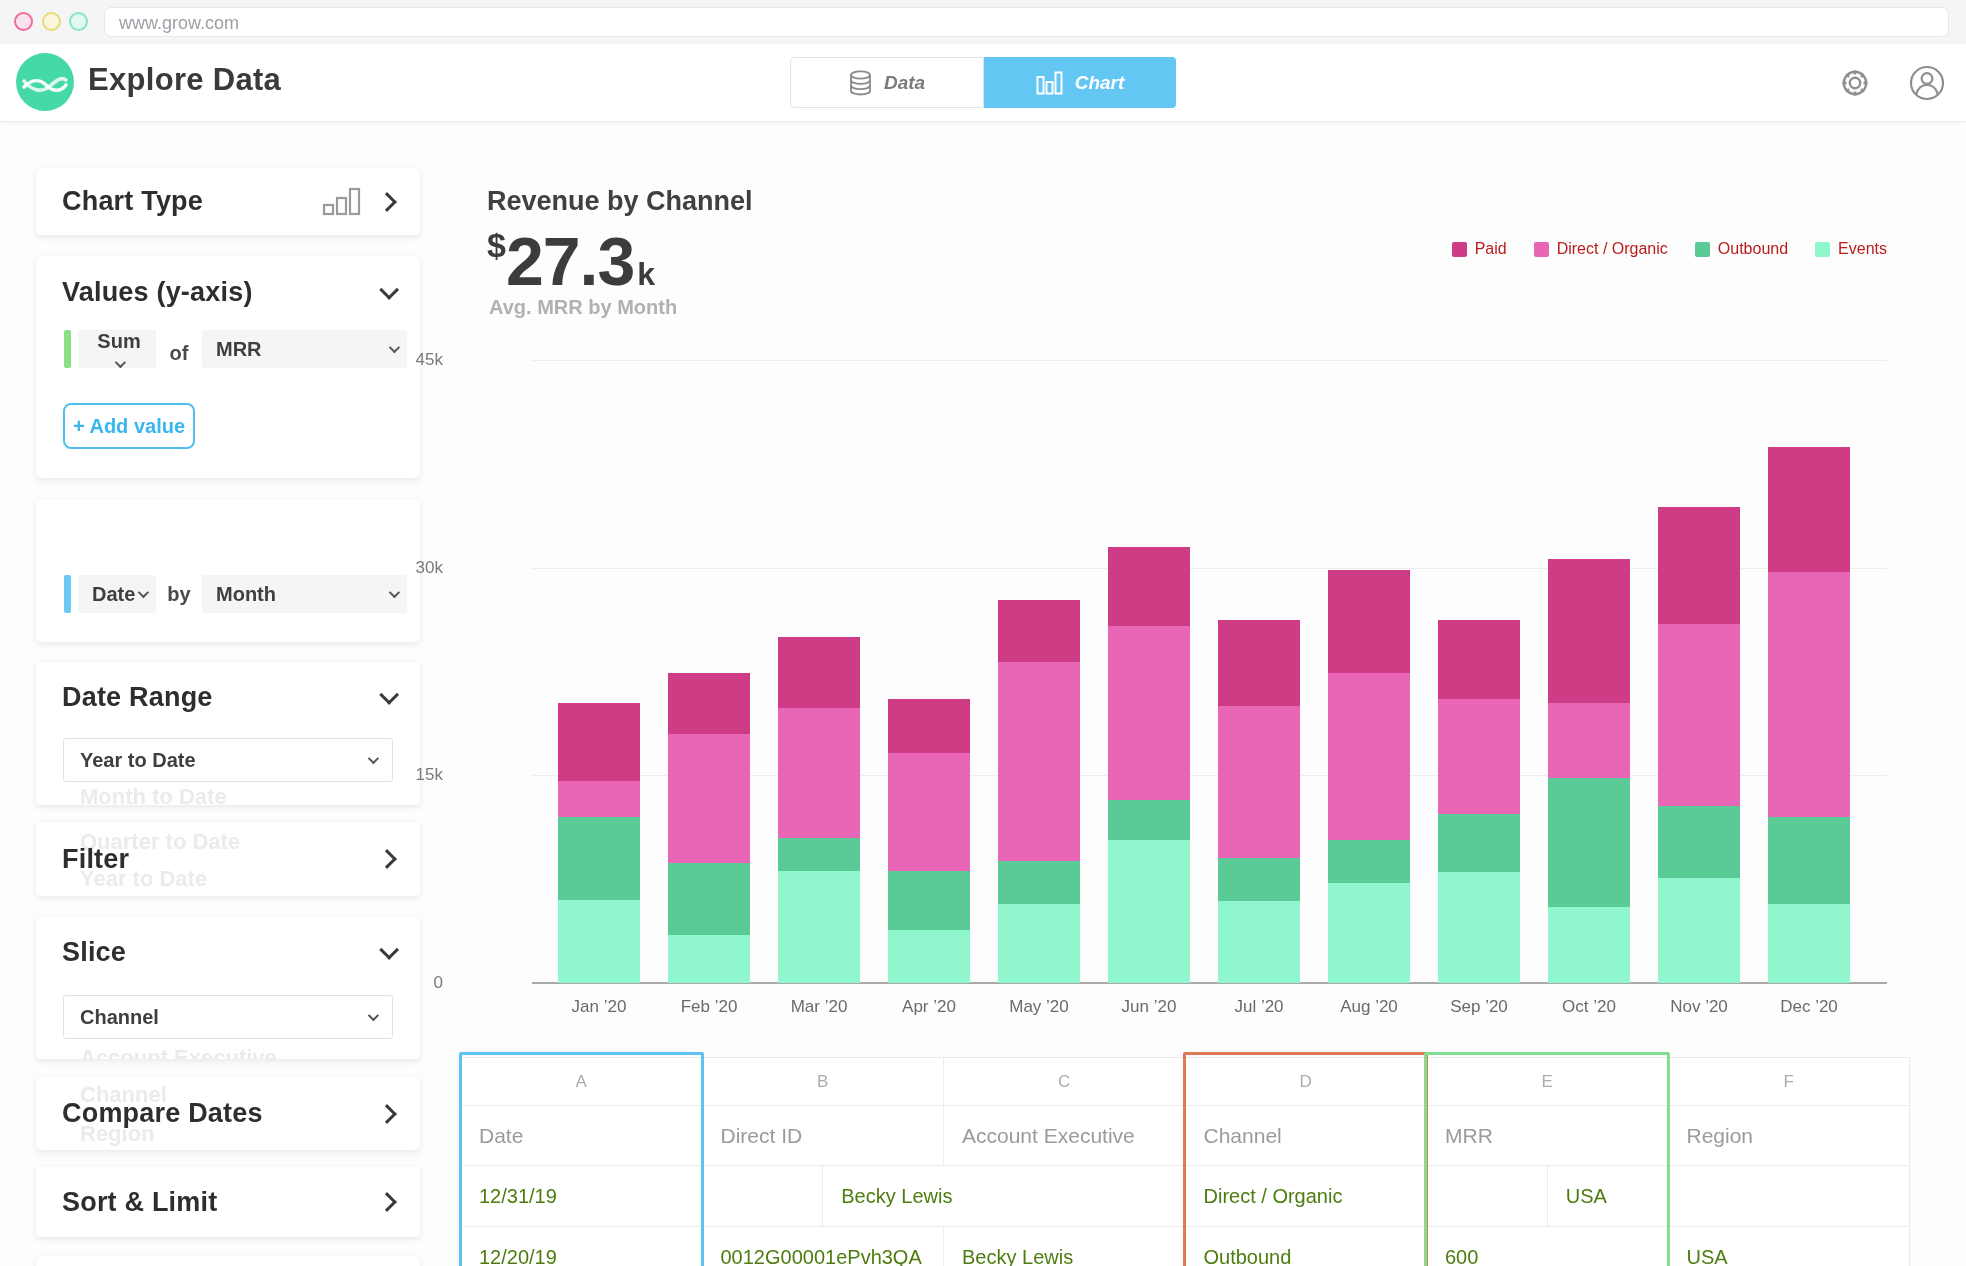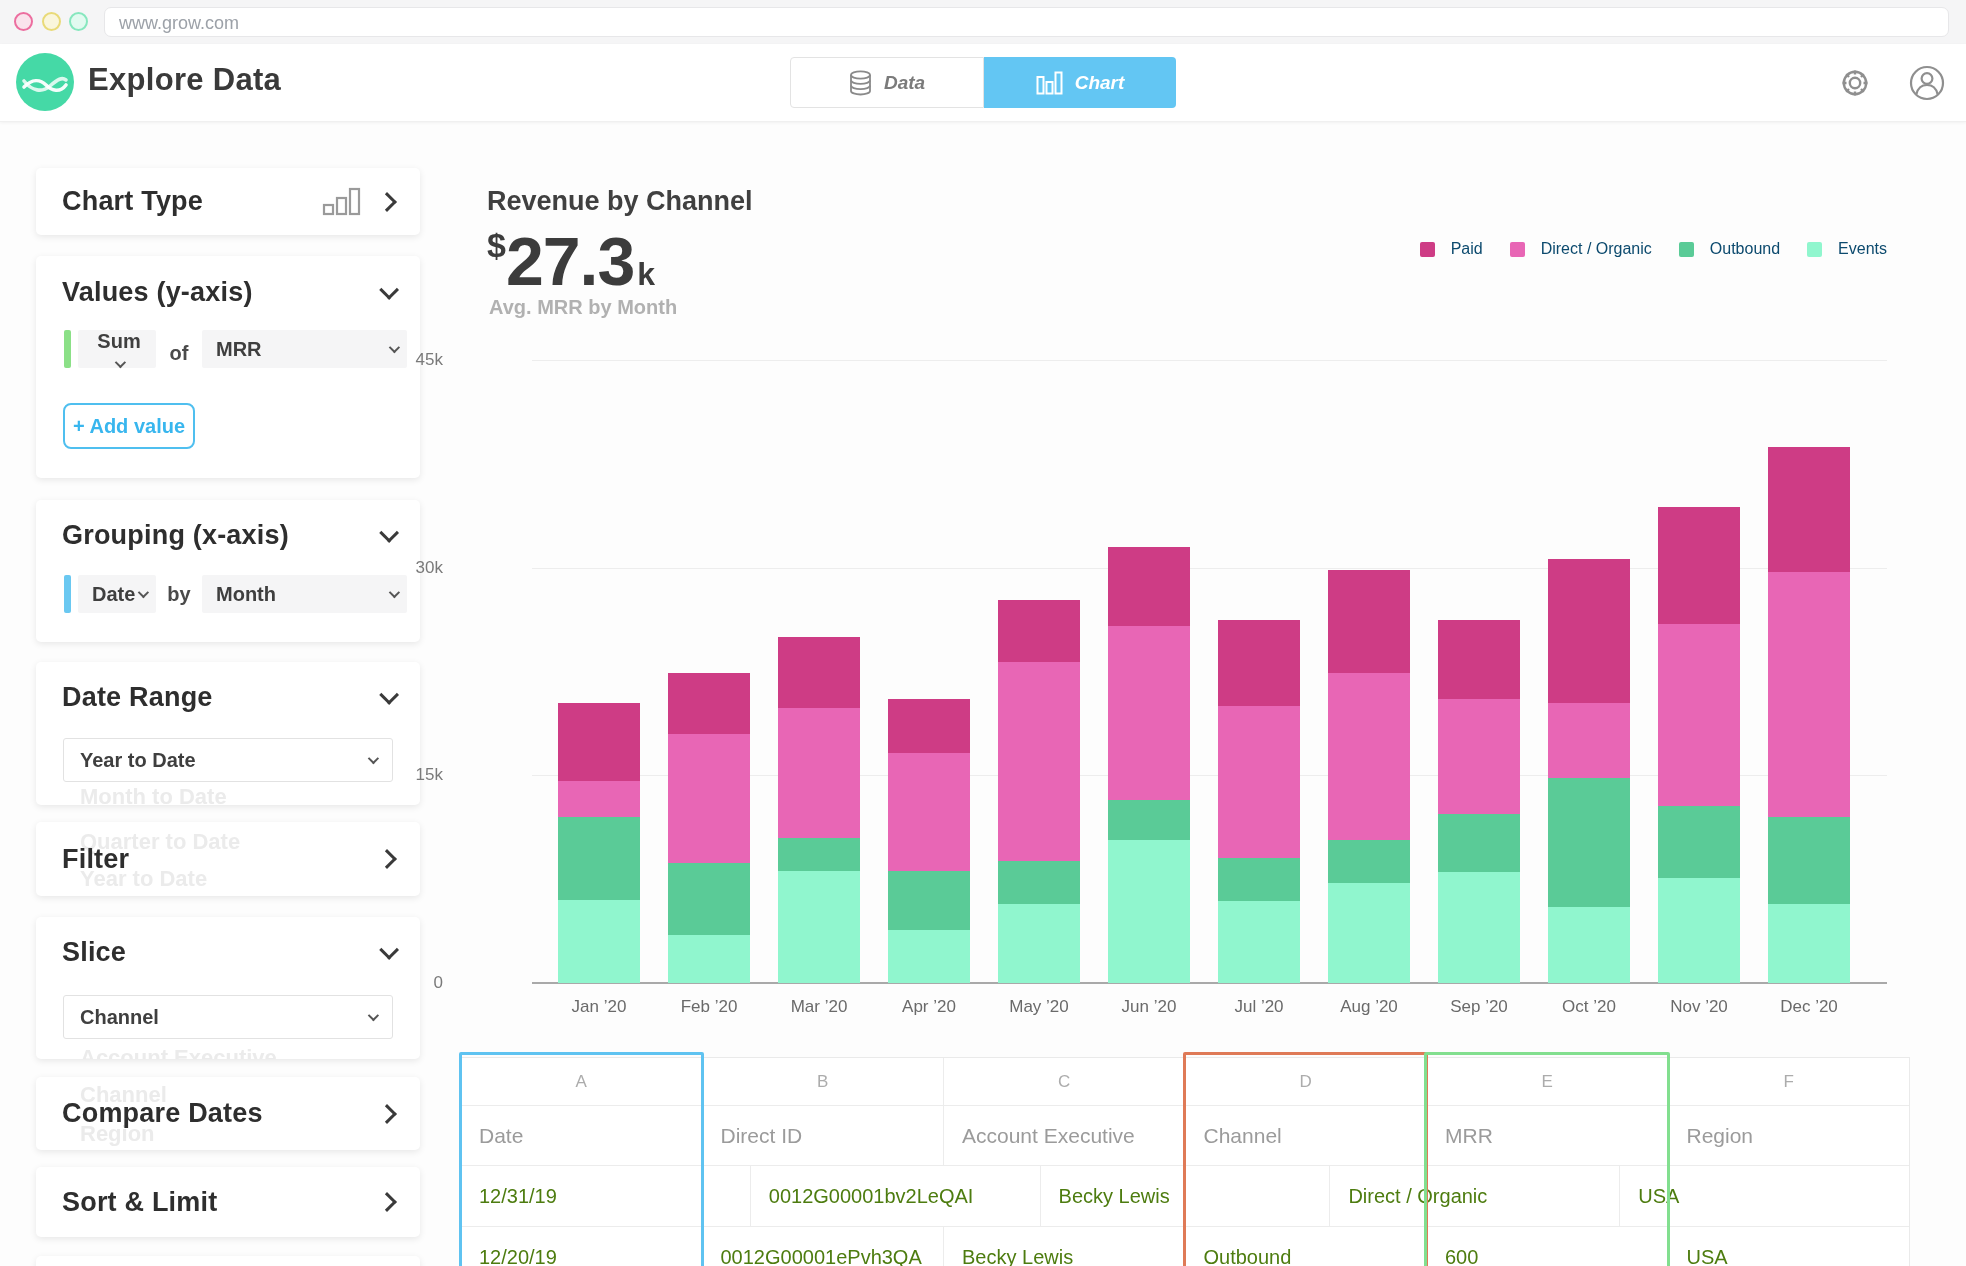--- a/index.html
+++ b/index.html
@@ -45,21 +45,21 @@
   .addbtn{position:absolute;left:27px;width:132px;height:46px;border:2px solid #4FBFEF;border-radius:8px;background:#FFF;
        color:#38B6EE;font-size:20px;font-weight:600;display:flex;align-items:center;justify-content:center;cursor:pointer;box-sizing:border-box;}
   
   .chart-title{position:absolute;left:487px;top:186px;font-size:27px;font-weight:600;color:#404040;}
   .kpi{position:absolute;left:487px;top:222px;color:#3C3C3C;white-space:nowrap;}
   .kpi .cur{font-size:34px;font-weight:800;vertical-align:28px;}
   .kpi .val{font-size:68px;font-weight:800;letter-spacing:-1px;}
   .kpi .suf{font-size:32px;font-weight:700;margin-left:3px;}
   .kpi-caption{position:absolute;left:489px;top:296px;font-size:20px;font-weight:600;color:#B1B1B1;}
   .legend{position:absolute;left:532px;top:240px;width:1355px;display:flex;justify-content:flex-end;gap:27px;}
-  .litem{display:flex;align-items:center;gap:16px;font-size:16px;color:#0c4a6e;cursor:pointer;}
+  .litem{display:flex;align-items:center;gap:8px;font-size:16px;color:#b91c1c;cursor:pointer;}
   .lswatch{width:15px;height:15px;border-radius:2px;}
   .plot{position:absolute;left:532px;top:360px;width:1355px;height:623px;}
   .gl{position:absolute;left:0;right:0;height:1px;background:#EDEDED;}
   .axisline{position:absolute;left:0;right:0;bottom:-1px;height:2px;background:#A9A9A9;}
   .ytick{position:absolute;right:1444px;width:70px;text-align:right;font-size:17px;color:#7A7A7A;}
   .bars{position:absolute;left:12px;bottom:0;width:1320px;height:623px;display:flex;}
   .mcell{width:110px;position:relative;height:100%;}
   .bar{position:absolute;left:14px;width:82px;bottom:0;display:flex;flex-direction:column-reverse;cursor:pointer;}
   .seg{width:100%;}
   .mlabel{position:absolute;top:637px;left:0;width:110px;text-align:center;font-size:17px;color:#6A6A6A;white-space:nowrap;}
@@ -164,24 +164,20 @@
   </div>
   <span class="conn" style="left:126px;top:78px;width:34px;">of</span>
   <div class="ctl" style="left:166px;top:74px;width:205px;">
     <span>MRR</span>
     <span class="chev sm"></span>
   </div>
   <div class="addbtn" style="top:147px;">+ Add value</div>
 </div>
 
 <div class="card" style="top:500px;height:142px;">
-  <div class="trow" style="height:70px;">
-    <span class="ctitle">Grouping (x-axis)</span>
-    <span class="chev d"></span>
-  </div>
   <span class="accent" style="left:28px;top:75px;background:#6AC8F1;"></span>
   <div class="ctl" style="left:42px;top:75px;width:78px;">
     <span>Date</span>
     <span class="chev sm"></span>
   </div>
   <span class="conn" style="left:126px;top:75px;width:34px;">by</span>
   <div class="ctl" style="left:166px;top:75px;width:205px;">
     <span>Month</span>
     <span class="chev sm"></span>
   </div>
@@ -396,21 +392,20 @@
     <div class="trw frow">
       <div class="tcell">Date</div>
       <div class="tcell">Direct ID</div>
       <div class="tcell">Account Executive</div>
       <div class="tcell">Channel</div>
       <div class="tcell">MRR</div>
       <div class="tcell">Region</div>
     </div>
     <div class="trw drow">
       <div class="tcell">12/31/19</div>
-      <div class="tcell">0012G00001bv2LeQAI</div>
       <div class="tcell">Becky Lewis</div>
       <div class="tcell">Direct / Organic</div>
       <div class="tcell">USA</div>
     </div>
     <div class="trw drow">
       <div class="tcell">12/20/19</div>
       <div class="tcell">0012G00001ePvh3QA</div>
       <div class="tcell">Becky Lewis</div>
       <div class="tcell">Outbound</div>
       <div class="tcell">600</div>

